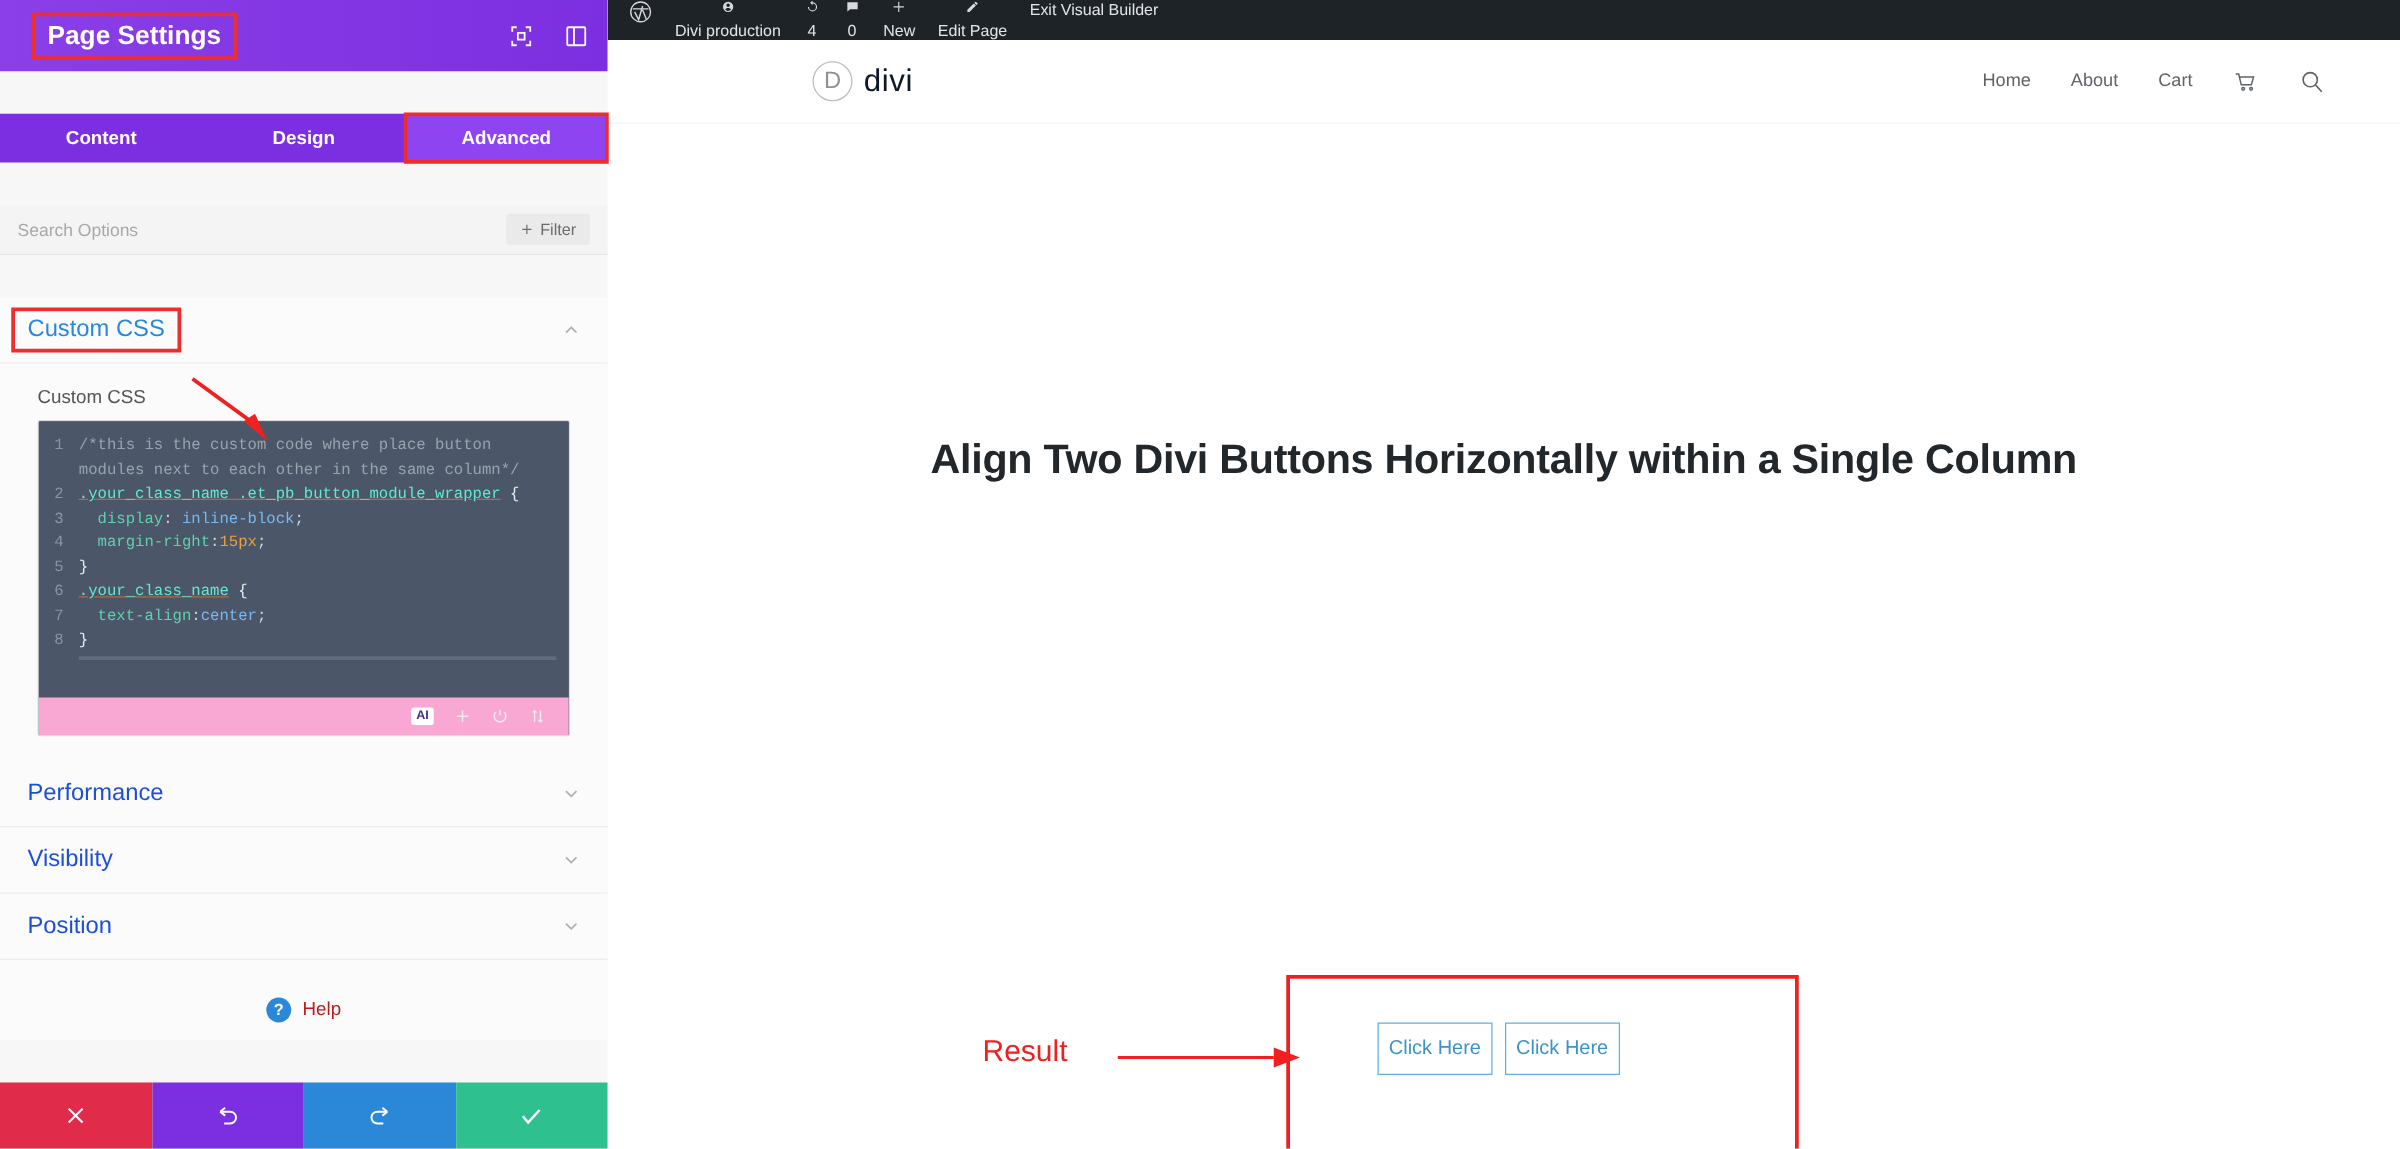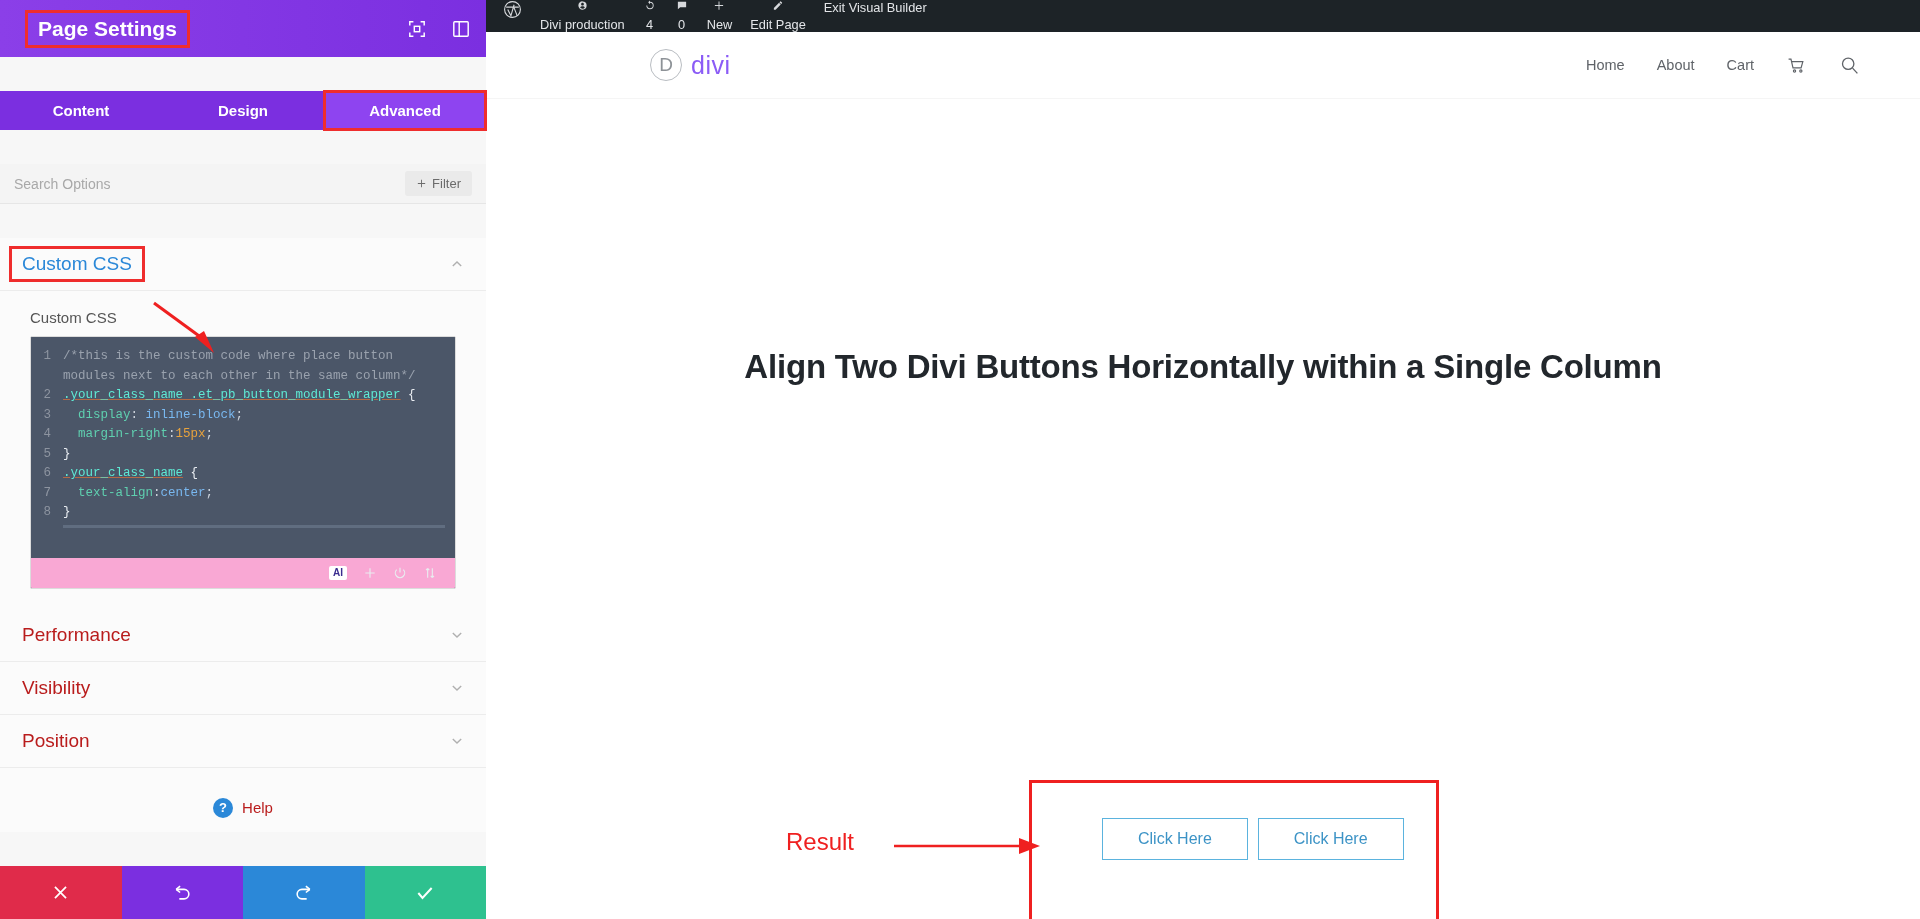--- a/index.html
+++ b/index.html
@@ -57,21 +57,21 @@
     font-size: 13px; color: #6b6b6b; cursor: pointer;
   }
 
   .sp-body { flex: 1; overflow: hidden; background: #fbfbfb; }
 
   .sp-section-head {
     height: 53px; display: flex; align-items: center; justify-content: space-between;
     padding: 0 22px; border-bottom: 1px solid #ececec; background: #fbfbfb;
     cursor: pointer;
   }
-  .sp-section-head .lbl { font-size: 19px; color: #b91c1c; }
+  .sp-section-head .lbl { font-size: 19px; color: #1d4ed8; }
   .sp-section-head.open .lbl {
     color: #2b88d8; padding: 4px 10px; margin-left: -10px;
     outline: 3px solid #ef2d2d;
   }
   .chev { width: 14px; height: 14px; color: #b0b0b0; }
 
   .sp-section-body { padding: 18px 30px 20px 30px; background: #fbfbfb; position: relative; }
   .field-label { font-size: 15px; color: #555; margin-bottom: 10px; }
 
   
@@ -151,21 +151,21 @@
     height: 66px; background: #fff; display: flex; align-items: center;
     padding: 0 60px; box-shadow: 0 1px 0 rgba(0,0,0,.04);
   }
   .brand { display: flex; align-items: center; gap: 9px; margin-left: 104px; }
   .brand-d {
     width: 32px; height: 32px; border-radius: 50%;
     border: 1.5px solid #b9bdc2; color: #8d9297;
     display: flex; align-items: center; justify-content: center;
     font-size: 19px; font-family: "Liberation Sans", sans-serif;
   }
-  .brand-name { font-size: 25px; color: #8b5cf6; letter-spacing: .5px; text-align: right; }
+  .brand-name { font-size: 25px; color: #0f172a; letter-spacing: .5px; text-align: right; }
   .nav { margin-left: auto; display: flex; align-items: center; gap: 32px; }
   .nav a { color: #5f6368; font-size: 14.5px; text-decoration: none; cursor: pointer; }
   .nav svg { color: #5f6368; display: block; cursor: pointer; }
 
   
   .page-body { position: relative; height: 737px; background: #fff; }
   .page-h1 {
     text-align: center; font-size: 33px; font-weight: bold; color: #22272c;
     margin-top: 250px; letter-spacing: -.2px;
   }
@@ -176,21 +176,21 @@
   .result-label {
     position: absolute; left: 0; top: 48px; color: #ef2020; font-size: 24px;
   }
   .result-box {
     position: absolute; left: 243px; top: 0; width: 410px; height: 148px;
     border: 3px solid #ef2020;
   }
   .btn-row { display: flex; gap: 10px; padding: 35px 0 0 70px; }
   .divi-btn {
     border: 1.6px solid #5bb3de; color: #3c93c6; background: #fff;
-    font-size: 16px; padding: 11px 35px; cursor: pointer;
+    font-size: 16px; padding: 11px 8px; cursor: pointer;
     font-family: "Liberation Sans", sans-serif;
   }
 </style>
 </head>
 <body>
 
 <div id="app">
 
   <div id="preview">
 

